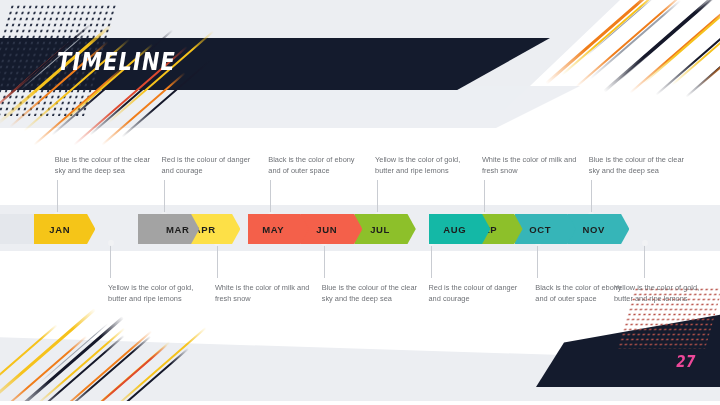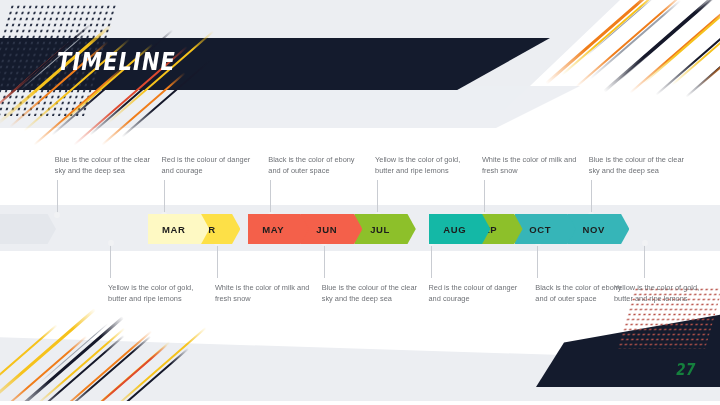--- a/index.html
+++ b/index.html
@@ -101,22 +101,22 @@
   .marker.down .dot{top:-2px;}
 
   
   .note{
     position:absolute;width:100px;
     font-size:7.4px;line-height:10.5px;color:#6f7277;
   }
 
   
   .pagenum{
-    position:absolute;right:24px;bottom:22px;
-    font-size:15px;font-weight:bold;font-style:italic;color:#15803d;
+    position:absolute;right:24px;bottom:30px;
+    font-size:15px;font-weight:bold;font-style:italic;color:#ec4899;
     font-family:"DejaVu Sans Condensed","Liberation Sans",sans-serif;
     letter-spacing:.5px;
   }
 </style>
 </head>
 <body>
 
 <div class="stage">
 
   <div class="bg-grey-top"></div>
@@ -173,21 +173,24 @@
       <div class="streak" style="left: 116px; top: 98px; width: 130px; height: 2px; background: linear-gradient(90deg, transparent 0%, rgb(246, 194, 27) 35%, rgb(246, 194, 27) 80%, transparent 100%); transform: rotate(-41deg);"></div>
       <div class="streak" style="left: 130px; top: 110px; width: 120px; height: 2px; background: linear-gradient(90deg, transparent 0%, rgb(21, 24, 42) 35%, rgb(21, 24, 42) 80%, transparent 100%); transform: rotate(-41deg);"></div>
       <div class="streak" style="left: 30px; top: 70px; width: 90px; height: 1px; background: linear-gradient(90deg, transparent 0%, rgb(154, 160, 171) 35%, rgb(154, 160, 171) 80%, transparent 100%); transform: rotate(-41deg);"></div>
       <div class="streak" style="left: 142px; top: 100px; width: 130px; height: 2px; background: linear-gradient(90deg, transparent 0%, rgb(240, 125, 26) 35%, rgb(240, 125, 26) 80%, transparent 100%); transform: rotate(-41deg);"></div>
     </div>
 
   <div class="title">TIMELINE</div>
 
   <div class="timeline" id="timeline">
     <div class="tl-tail"></div>
-      <div class="seg" style="left: 148px; width: 61.4px; background: #fef9c3; z-index: 38;">
+  <div class="seg first" style="left: 34px; width: 61.4px; background: rgb(245, 197, 24); z-index: 40;">
+        <span class="seg-label">JAN</span>
+      </div>
+      <div class="seg" style="left: 138px; width: 61.4px; background: #a3a3a3; z-index: 38; justify-content: flex-end;">
         <span class="seg-label">MAR</span>
       </div>
       <div class="seg" style="left: 179px; width: 61.4px; background: #fde047; z-index: 37;">
         <span class="seg-label">APR</span>
       </div>
       <div class="seg" style="left: 247.6px; width: 61.4px; background: rgb(244, 96, 74); z-index: 36;">
         <span class="seg-label">MAY</span>
       </div>
       <div class="seg" style="left: 301px; width: 61.4px; background: rgb(244, 96, 74); z-index: 35; text-align: center;">
         <span class="seg-label">JUN</span>

